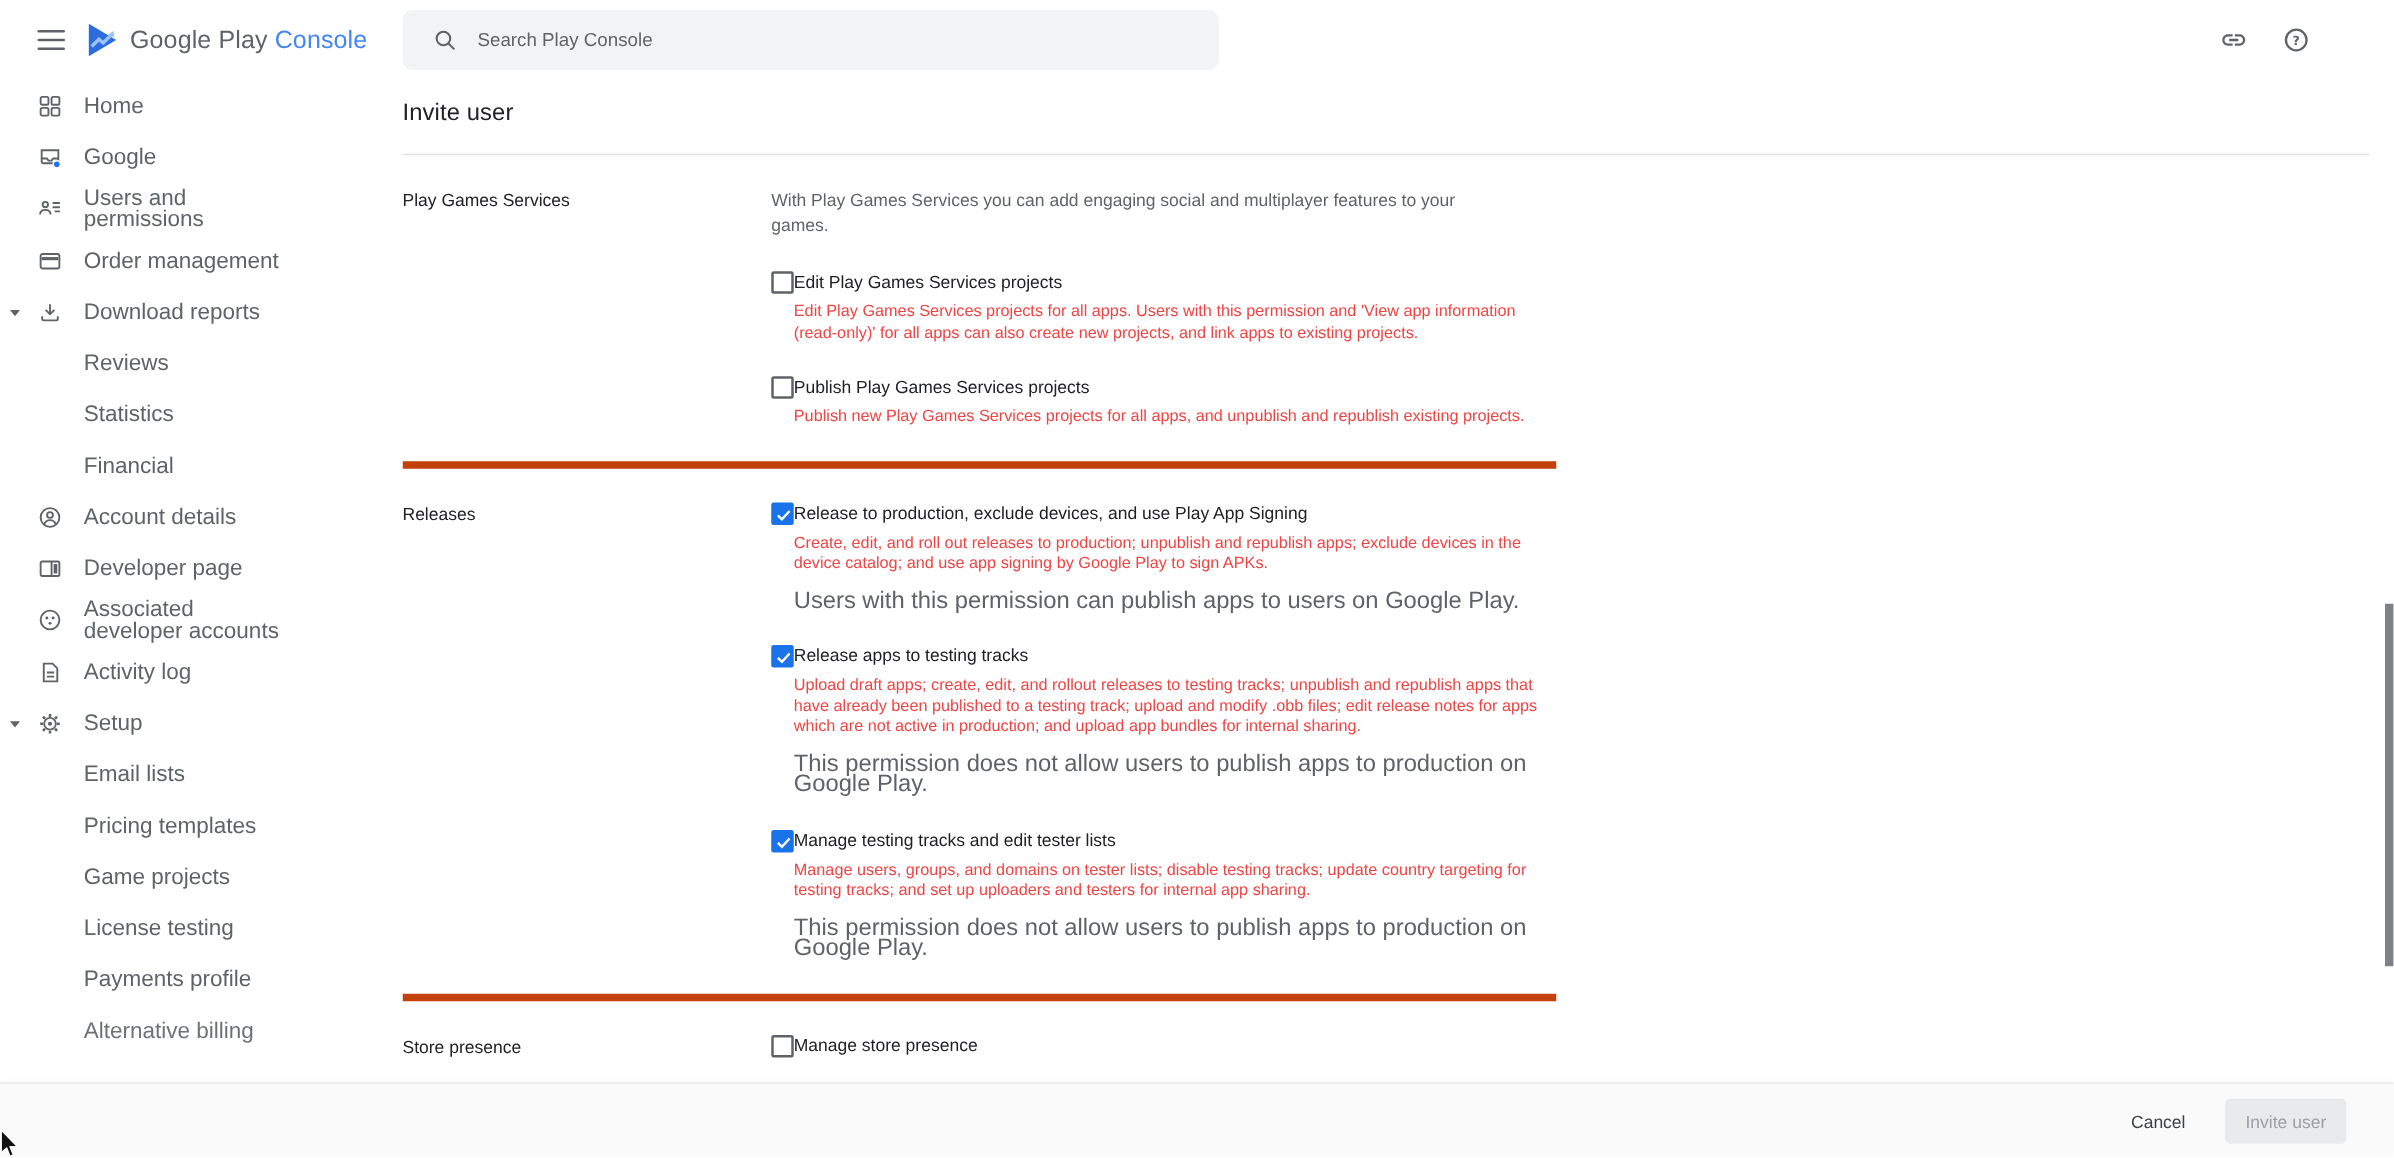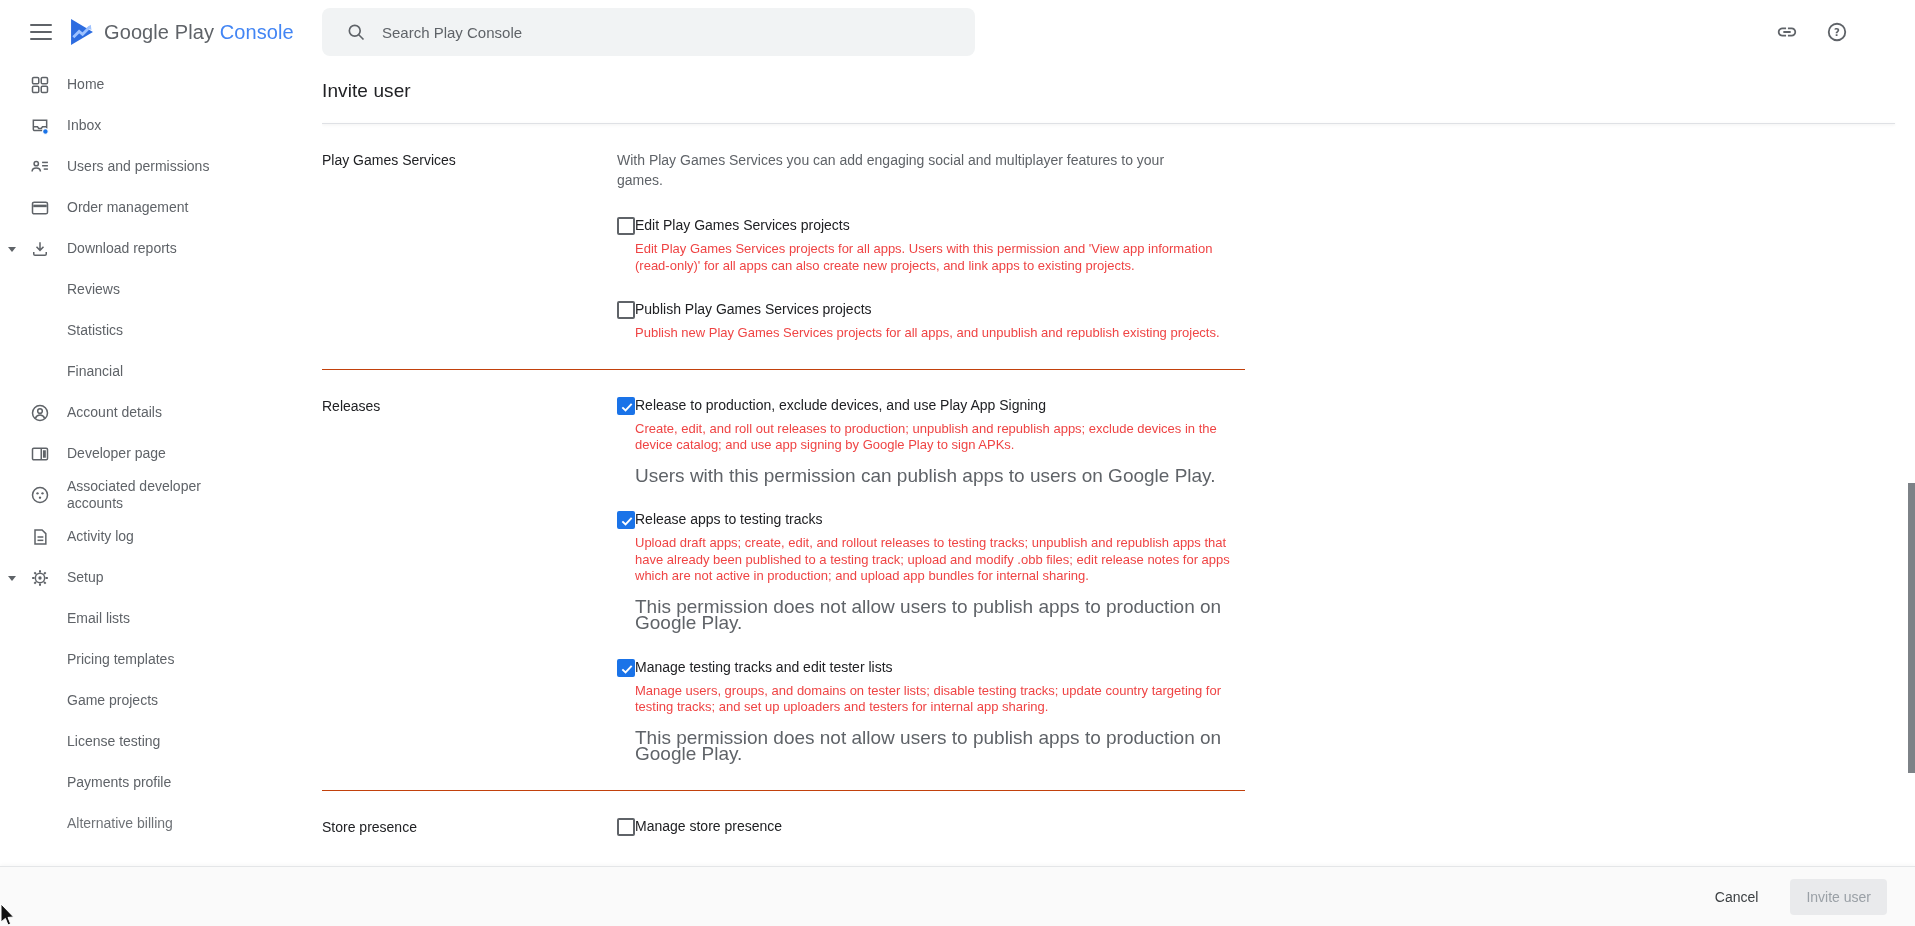--- a/index.html
+++ b/index.html
@@ -13,21 +13,21 @@
   .hamburger { width:22px; height:16px; display:flex; flex-direction:column; justify-content:space-between;
     background:none; border:none; cursor:pointer; padding:0; }
   .hamburger span { display:block; height:2px; width:22px; background:#5f6368; border-radius:1px; }
   .logo { display:flex; align-items:center; margin-left:16px; }
   .logo svg { width:28px; height:30px; }
   .logo-text { font-size:20px; color:#5f6368; margin-left:8px; letter-spacing:.1px; }
   .logo-text .console { color:#4285f4; }
 
   nav { display:block; }
   .nav-item { display:flex; align-items:center; min-height:41px; padding:4px 0 4px 30px;
-    position:relative; cursor:pointer; color:#5f6368; font-size:14px; }
+    position:relative; cursor:pointer; color:#5f6368; font-size:18px; }
   .nav-item .caret { position:absolute; left:7px; top:50%; transform:translateY(-50%); width:10px; height:10px; }
   .nav-item .nav-icon { width:20px; height:20px; margin-right:17px; flex:0 0 20px; position:relative; }
   .nav-item.child { padding-left:67px; }
   .nav-label { max-width:168px; line-height:17px; }
   .nav-item.truncated { opacity:.9; }
 
   
   .searchbar { position:absolute; left:322px; top:8px; width:653px; height:48px;
     background:#f1f3f4; border-radius:8px; display:flex; align-items:center; padding:0 16px; z-index:4; }
   .searchbar svg { flex:0 0 20px; margin:0 16px 0 8px; }
@@ -36,21 +36,21 @@
   .searchbar input::placeholder { color:#5f6368; opacity:1; }
   .topbar-icons { position:absolute; top:12px; right:58px; display:flex; gap:10px; z-index:4; }
   .icon-btn { width:40px; height:40px; border:none; background:none; border-radius:50%; cursor:pointer;
     display:flex; align-items:center; justify-content:center; }
 
   
   main { position:absolute; left:322px; top:64px; right:0; bottom:60px; overflow:hidden; }
   h1.page-title { font-size:19px; font-weight:500; color:#202124; padding-top:16px; letter-spacing:.1px; }
   .title-divider { margin-top:21px; height:1px; width:1573px; background:#dfe1e5;
     box-shadow:0 1px 3px rgba(0,0,0,.10); }
-  .section { display:flex; width:923px; padding:26px 0 27px; border-bottom:1px solid #c2410c; }
+  .section { display:flex; width:923px; padding:26px 0 27px; border-bottom:6px solid #c2410c; }
   .section:last-child { border-bottom:none; }
   .section-label { width:295px; flex:0 0 295px; font-size:14px; color:#202124; padding-top:2px; }
   .section-body { width:628px; }
   .section-desc { font-size:14px; color:#5f6368; line-height:20px; max-width:585px; margin-bottom:26px; }
   .perm { display:flex; margin-bottom:26px; }
   .perm:last-child { margin-bottom:0; }
   .checkbox { width:18px; height:18px; flex:0 0 18px; border-radius:2px; margin-top:1px;
     border:2px solid #5f6368; background:#fff; cursor:pointer; position:relative; }
   .checkbox.checked { border-color:#1a73e8; background:#1a73e8; }
   .checkbox.checked svg { position:absolute; left:1px; top:1px; }
@@ -58,21 +58,21 @@
   .perm-label { font-size:14px; color:#202124; line-height:18px; cursor:pointer; }
   .perm-desc { font-size:13px; color:#ef4444; line-height:16.5px; margin-top:7px; }
   .perm-note { font-size:19px; color:#5f6368; line-height:16.5px; margin-top:14px; }
 
   
   .scroll-thumb { position:absolute; right:0; top:483px; width:7px; height:290px; background:#7d8287; z-index:6; }
 
   
   footer { position:absolute; left:0; bottom:0; width:100%; height:60px; background:#fafafa;
     border-top:1px solid #e4e6e8; box-shadow:0 -1px 4px rgba(0,0,0,.04); z-index:10;
-    display:flex; align-items:center; justify-content:flex-end; padding-right:28px; }
+    display:flex; align-items:center; justify-content:flex-end; padding-right:38px; }
   .btn-text { background:none; border:none; color:#3c4043; font-size:14px; font-weight:500;
     padding:8px 16px; margin-right:16px; cursor:pointer; font-family:"Liberation Sans", sans-serif; }
   .btn-disabled { background:#e9eaec; border:none; color:#9aa0a6; font-size:14px; font-weight:500;
     height:36px; padding:0 16px; border-radius:4px; font-family:"Liberation Sans", sans-serif; }
 
   .cursor { position:absolute; left:0px; top:904px; z-index:20; pointer-events:none; }
 </style>
 </head>
 <body>
 
@@ -105,21 +105,21 @@
             </svg></span>
     <span class="nav-label">Home</span>
   </div>
         <div class="nav-item">
 
     <span class="nav-icon"><svg viewBox="0 0 24 24" width="20" height="20">
               <path d="M4 5 h16 v11 a1.5 1.5 0 0 1 -1.5 1.5 h-13 a1.5 1.5 0 0 1 -1.5 -1.5 Z" fill="none" stroke="#5f6368" stroke-width="1.8"></path>
               <path d="M4 13 h5 l1.5 2 h3 l1.5 -2 h5" fill="none" stroke="#5f6368" stroke-width="1.8"></path>
               <circle cx="18.5" cy="18.5" r="3.4" fill="#1a73e8" stroke="#fff" stroke-width="1.4"></circle>
             </svg></span>
-    <span class="nav-label">Inbox</span>
+    <span class="nav-label">Google</span>
   </div>
         <div class="nav-item">
 
     <span class="nav-icon"><svg viewBox="0 0 24 24" width="20" height="20">
               <circle cx="7.5" cy="8" r="2.6" fill="none" stroke="#5f6368" stroke-width="1.8"></circle>
               <path d="M2.5 17.5 c0-2.8 2.2-4.4 5-4.4 s5 1.6 5 4.4" fill="none" stroke="#5f6368" stroke-width="1.8"></path>
               <line x1="14.5" y1="6.5" x2="21.5" y2="6.5" stroke="#5f6368" stroke-width="1.8"></line>
               <line x1="14.5" y1="10.5" x2="21.5" y2="10.5" stroke="#5f6368" stroke-width="1.8"></line>
               <line x1="16.5" y1="14.5" x2="21.5" y2="14.5" stroke="#5f6368" stroke-width="1.8"></line>
             </svg></span>

